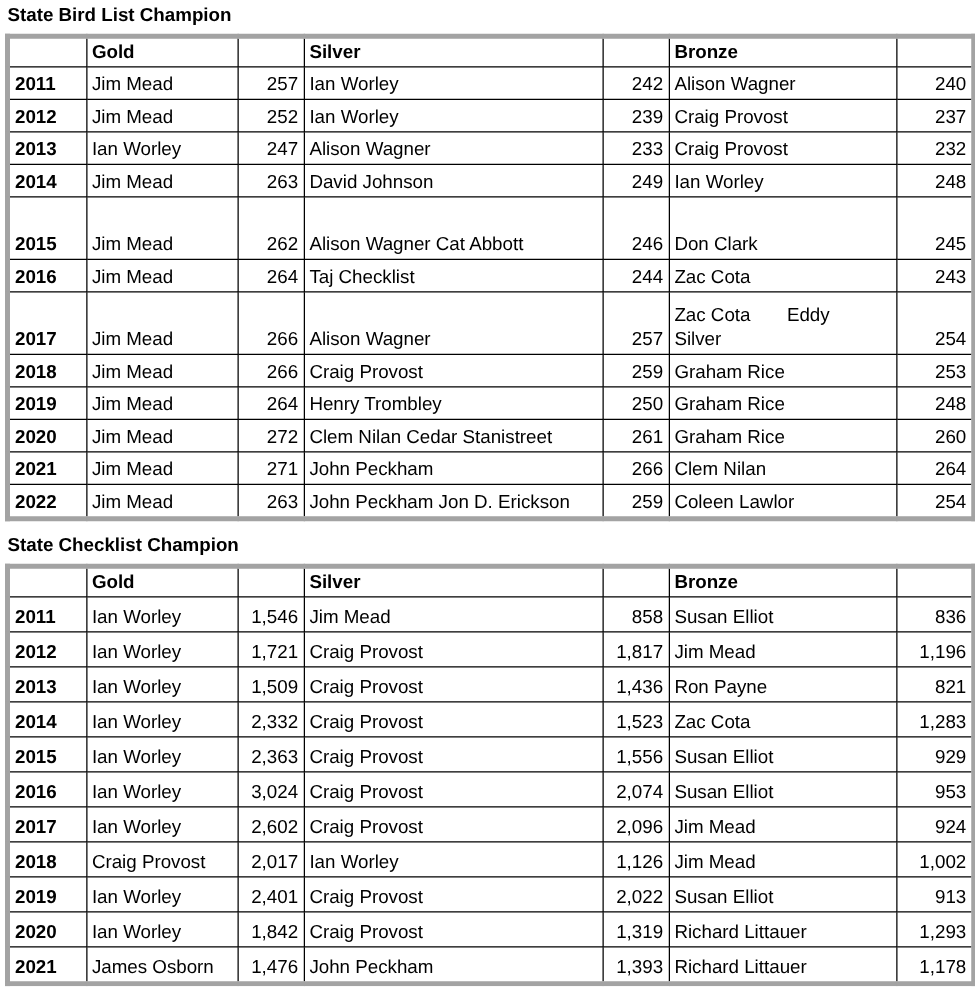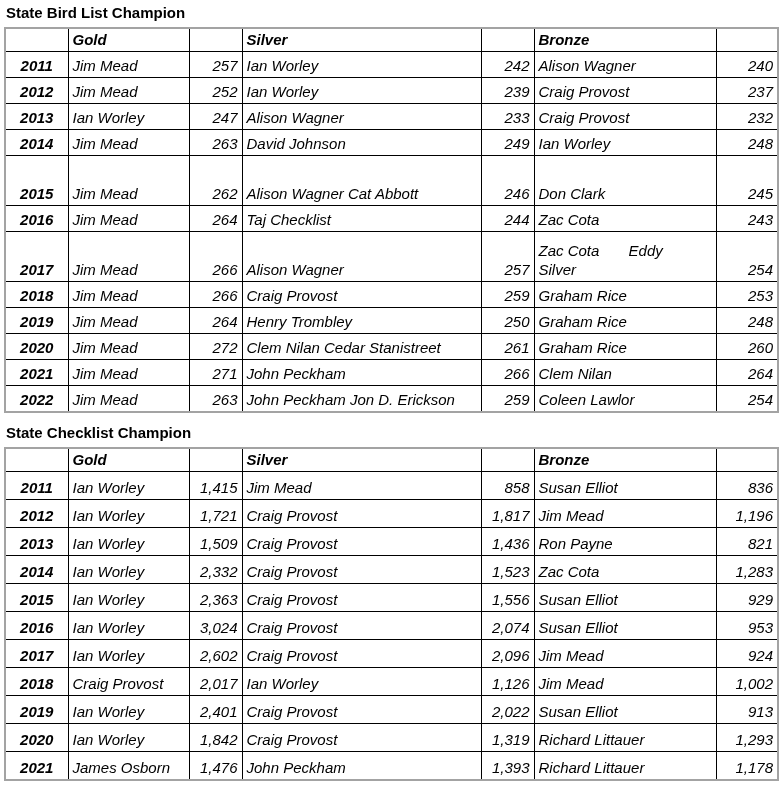--- a/index.html
+++ b/index.html
@@ -21,22 +21,21 @@
     margin: 0 0 6px 2px;
     line-height: 16px;
   }
   .section-2 .table-title {
     margin-top: 12px;
   }
   table.grid {
     border-collapse: collapse;
     table-layout: fixed;
     width: 773px;
-    border: 2px solid #a3a3a3;
-    font-style: italic;
+    border: 4px solid #a3a3a3;
   }
   table.grid th, table.grid td {
     border: 1px solid #000000;
     font-size: 15px;
     line-height: 19px;
     padding: 0 4px 2px 4px;
     vertical-align: bottom;
     overflow: hidden;
     box-sizing: content-box;
   }
@@ -44,21 +43,21 @@
     height: 20px;
     font-weight: bold;
     text-align: left;
     vertical-align: bottom;
   }
   .t1 tbody td { height: 23px; }
   .t1 tbody tr.tall td { height: 47px; }
   .t2 tbody td { height: 25px; }
   td.c-year {
     font-weight: bold;
-    text-align: center;
+    text-align: left;
   }
   td.c-num {
     text-align: right;
   }
   td.c-name {
     text-align: left;
     white-space: pre-wrap;
   }
   .col-year   { width: 63px; }
   .col-gname  { width: 121px; }
@@ -230,21 +229,21 @@
           <th>Silver</th>
           <th></th>
           <th>Bronze</th>
           <th></th>
         </tr>
       </thead>
       <tbody>
           <tr>
             <td class="c-year">2011</td>
             <td class="c-name">Ian Worley</td>
-            <td class="c-num">1,415</td>
+            <td class="c-num">1,546</td>
             <td class="c-name">Jim Mead</td>
             <td class="c-num">858</td>
             <td class="c-name">Susan Elliot</td>
             <td class="c-num">836</td>
           </tr>
           <tr>
             <td class="c-year">2012</td>
             <td class="c-name">Ian Worley</td>
             <td class="c-num">1,721</td>
             <td class="c-name">Craig Provost</td>

